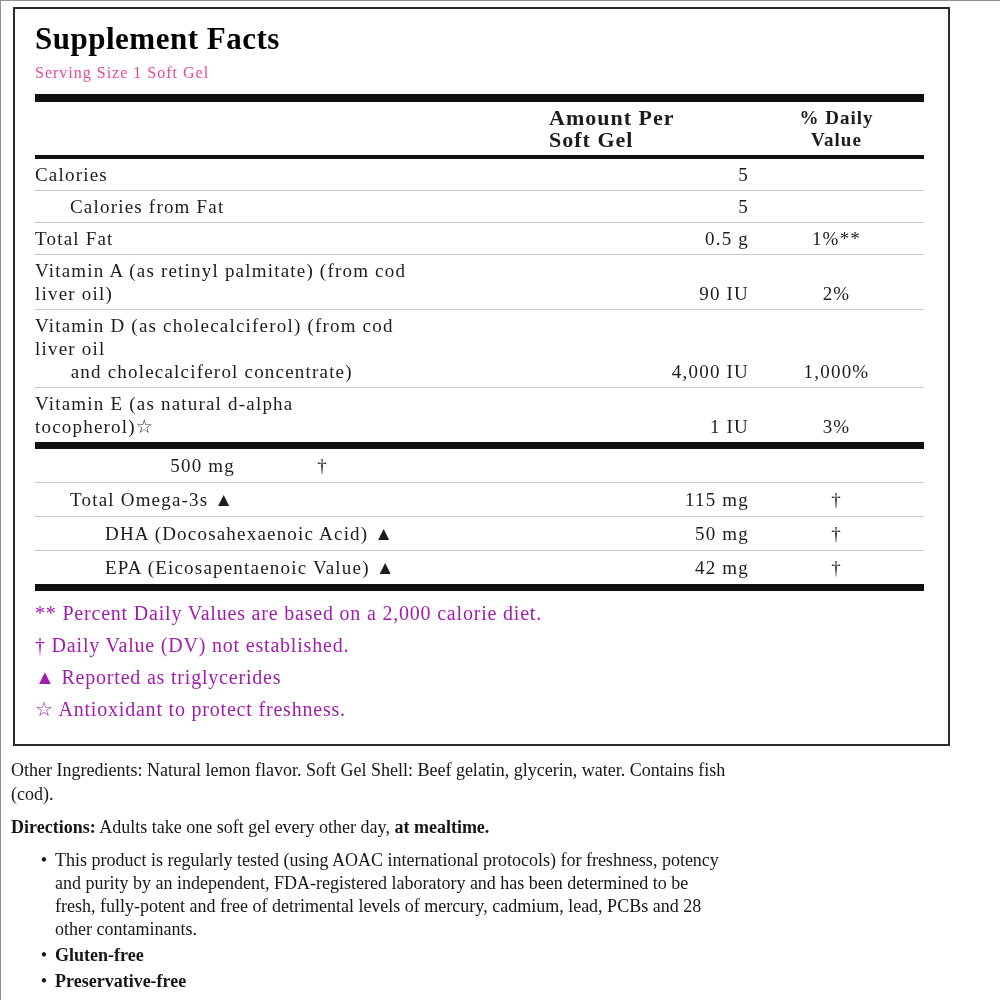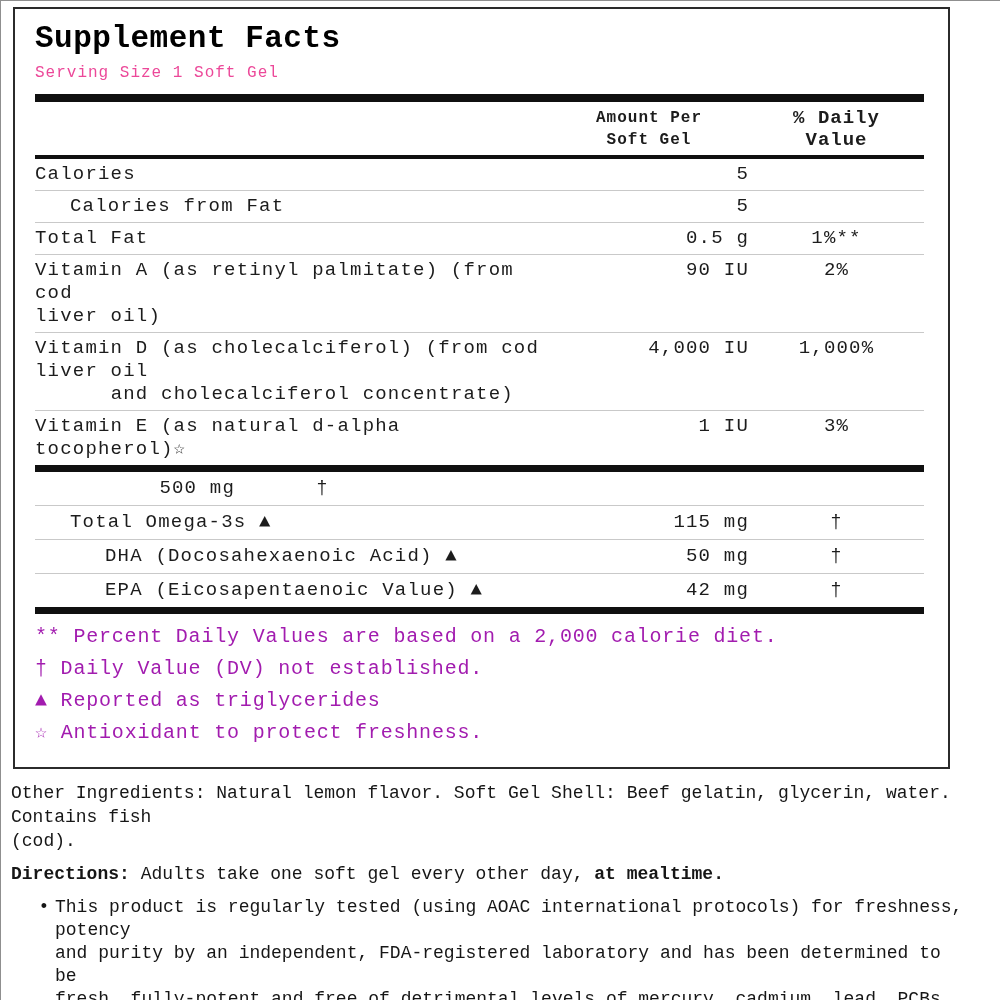--- a/index.html
+++ b/index.html
@@ -1,40 +1,40 @@
 <!DOCTYPE html>
 <html><head>
 <meta charset="utf-8">
 <style>
   html,body { margin:0; padding:0; background:#ffffff; }
   .page {
     position:relative; width:1000px; height:1000px; box-sizing:border-box;
     background:#fff; color:#1c1c1c;
-    font-family:Liberation Mono, monospace;
+    font-family:Liberation Serif, serif;
     border-top:1px solid #8f8f8f; border-left:1px solid #8f8f8f;
     overflow:hidden;
   }
   
   .sfbox {
     box-sizing:border-box;
     margin:6px 50px 0 12px;
     border:2px solid #2b2b2b;
     padding:12px 24px 6px 20px;
     background:#fff;
   }
   .sf-title { font-size:31px; font-weight:800; letter-spacing:.5px; line-height:36px; color:#000; }
   .sf-serving { font-size:16px; letter-spacing:1px; color:#ec4899; margin-top:7px; }
   .rule-thick  { height:8px; background:#101010; margin-top:12px; }
   .rule-med    { height:4px; background:#101010; }
   .rule-heavy  { height:7px; background:#101010; }
   .hdr-row { display:flex; align-items:flex-end; padding:5px 0 4px 0; }
   .hdr-spacer { flex:1; }
-  .hdr-amt { width:200px; text-align:center; font-weight:bold; font-size:16px; line-height:22px; letter-spacing:1px; white-space:pre-line; }
+  .hdr-amt { width:200px; text-align:left; font-weight:bold; font-size:22px; line-height:22px; letter-spacing:1px; white-space:pre-line; }
   .hdr-dv  { width:175px; text-align:center; font-weight:bold; font-size:19px; line-height:22px; letter-spacing:1px; white-space:pre-line; }
-  .r { display:flex; align-items:flex-start; padding:4px 0; font-size:19px; line-height:23px; letter-spacing:1.2px; }
+  .r { display:flex; align-items:flex-end; padding:4px 0; font-size:19px; line-height:23px; letter-spacing:1.2px; }
   .r + .r { border-top:1px solid #c9c9c9; }
   .rows-top .r:first-child { border-top:none; }
   .lbl { flex:1; white-space:pre-wrap; }
   .amt { width:200px; text-align:right; }
   .dv  { width:175px; text-align:center; }
   .i1 .lbl { padding-left:35px; }
   .i2 .lbl { padding-left:70px; }
   .rows-oil .r { padding:5px 0; }
   .footnotes { margin-top:13px; padding-bottom:6px; }
   .fn { font-size:20px; letter-spacing:.8px; line-height:19px; margin-bottom:13px; color:#a21caf; }

